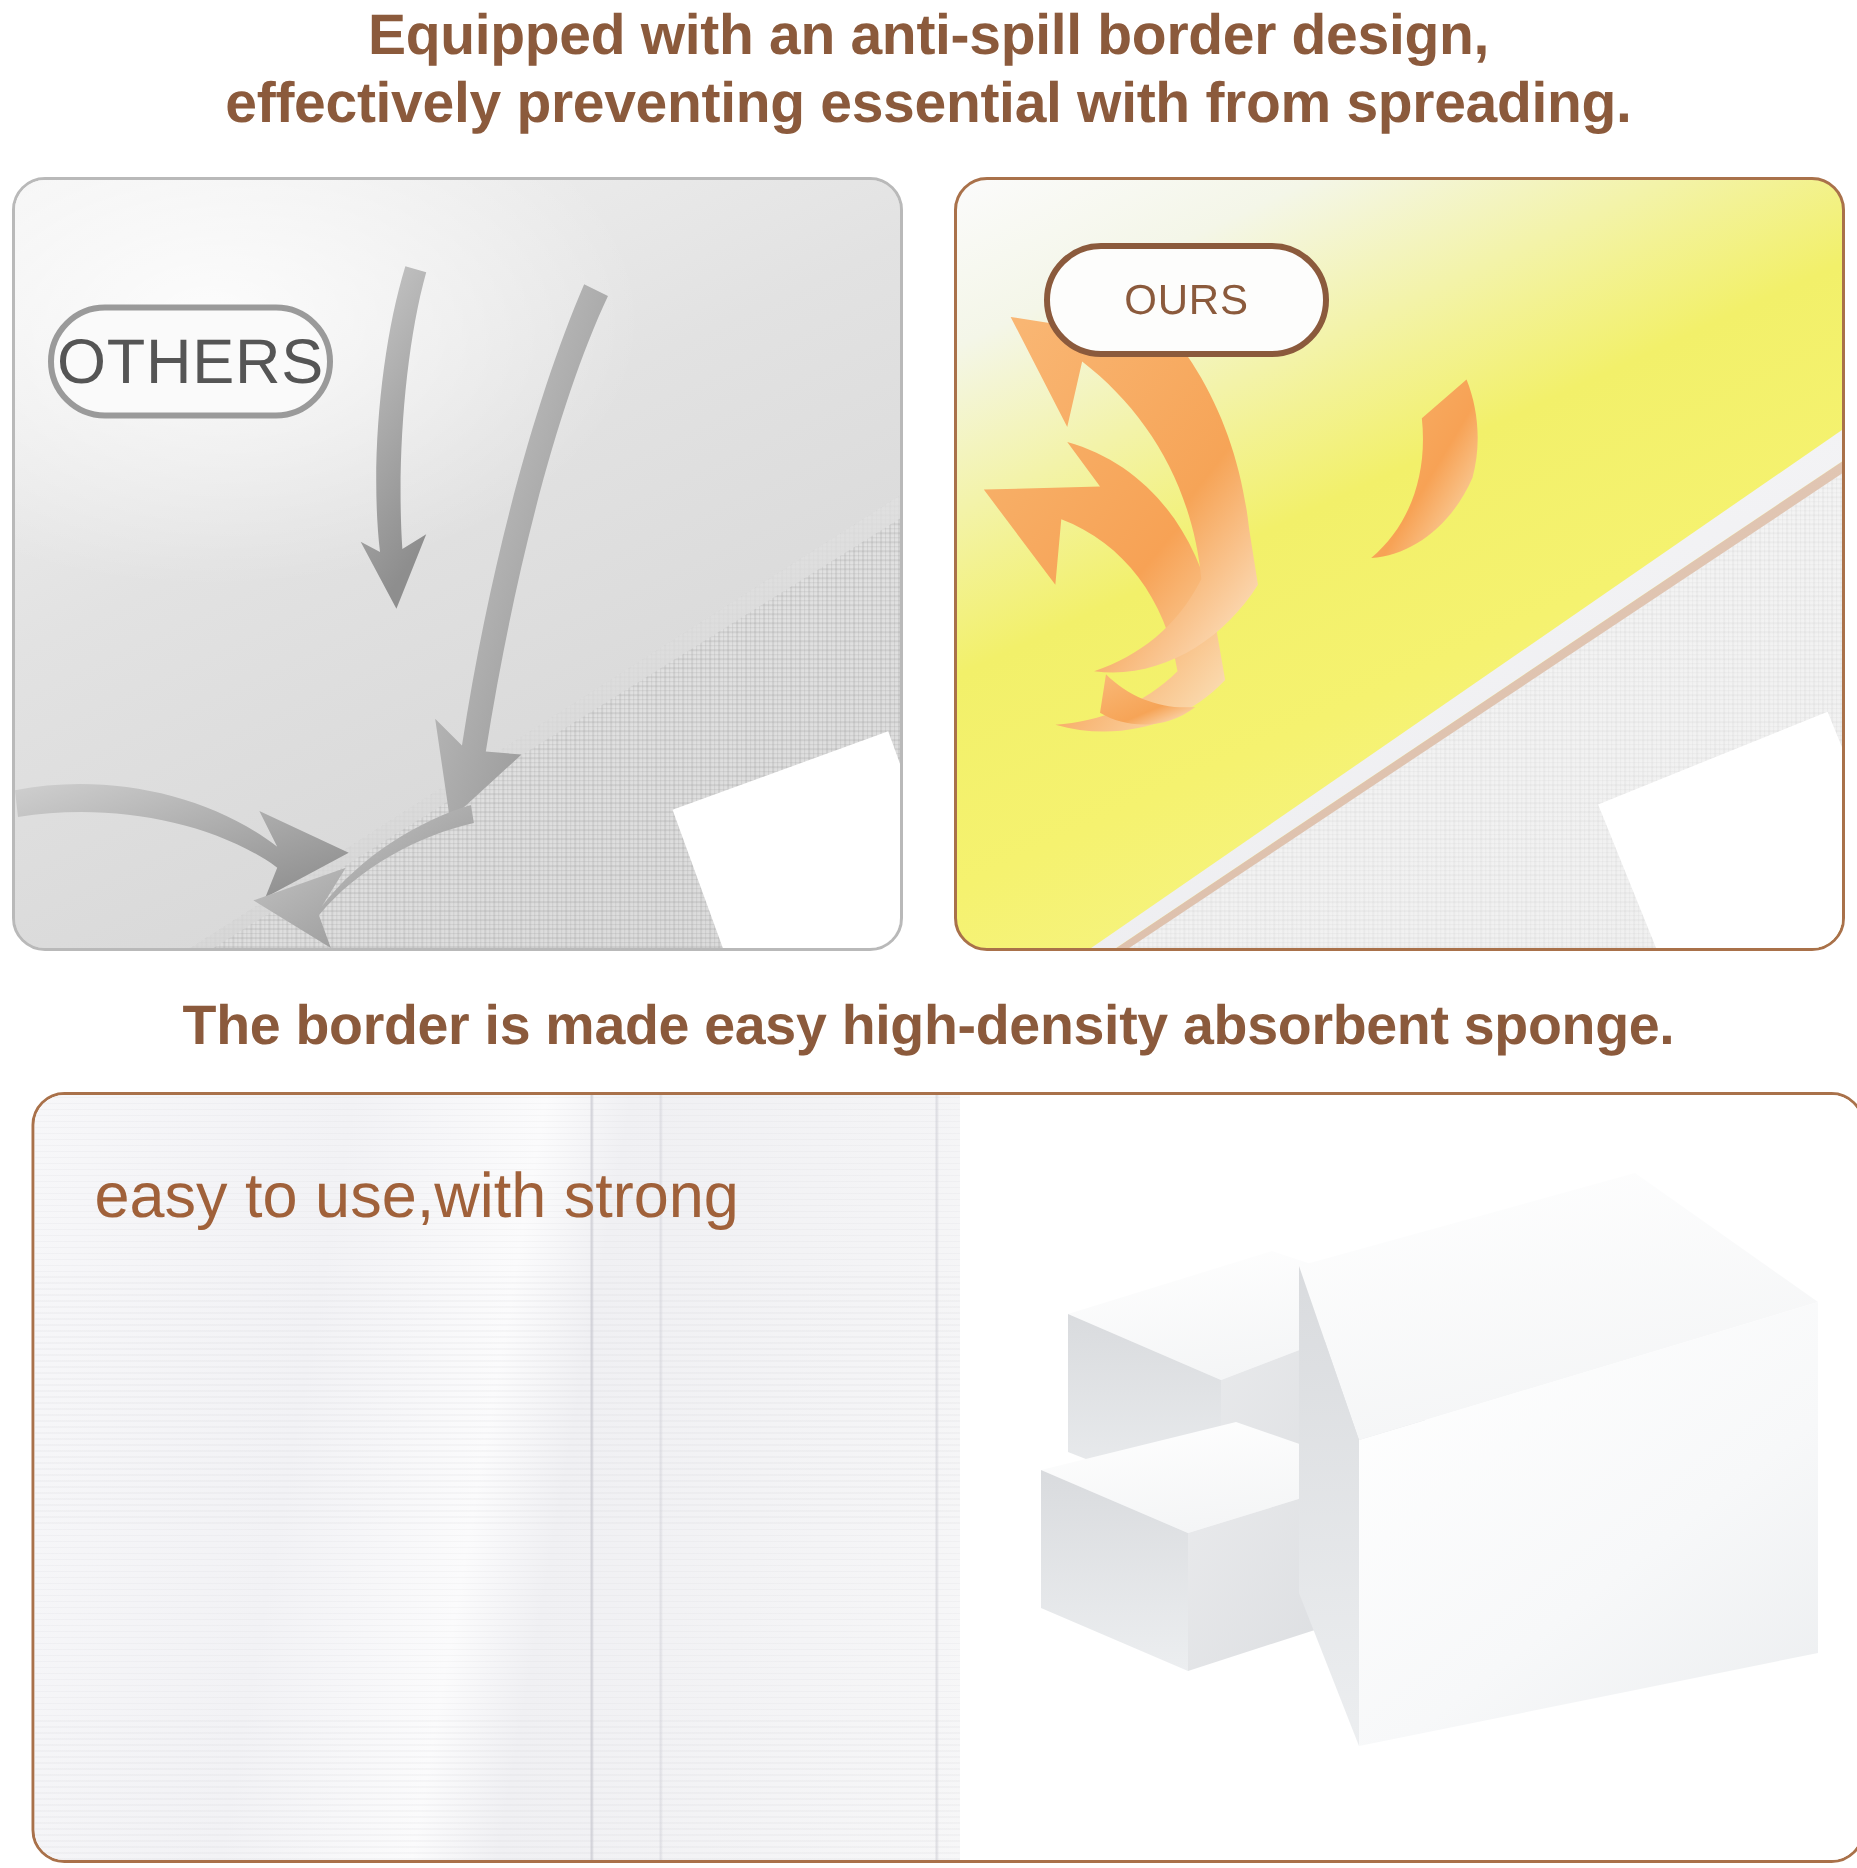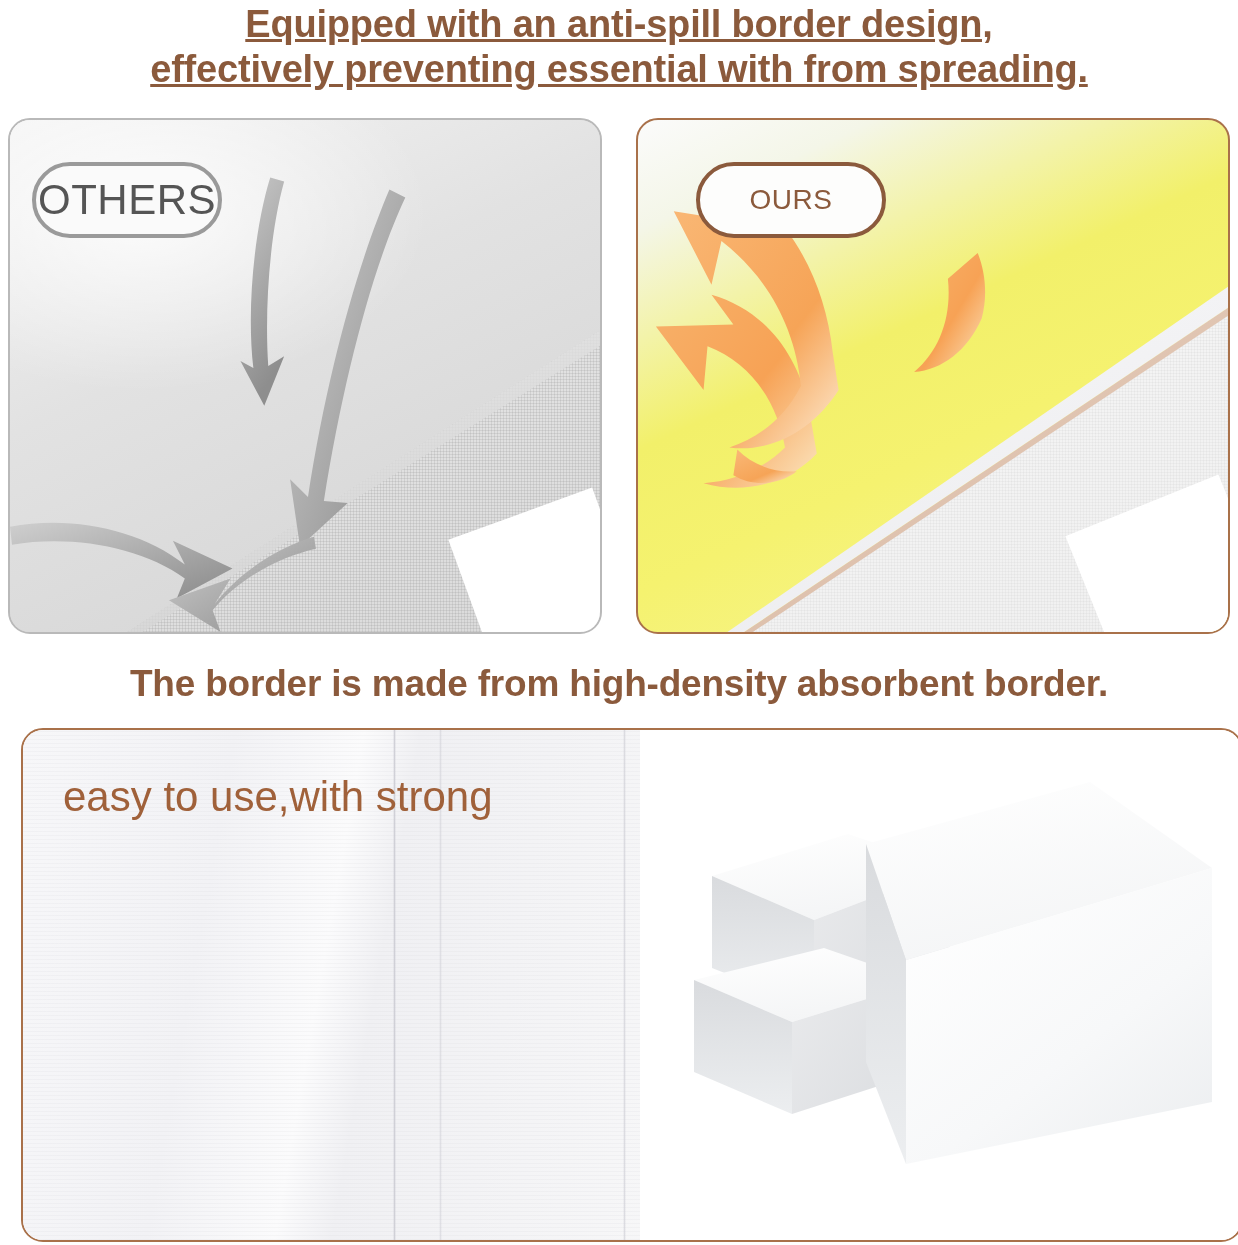--- a/index.html
+++ b/index.html
@@ -21,21 +21,20 @@
     position: absolute;
     left: 0;
     top: 2px;
     width: 1238px;
     text-align: center;
     color: #8B5A3C;
     font-size: 38px;
     font-weight: 700;
     line-height: 45px;
     letter-spacing: -0.2px;
-    text-decoration: underline;
   }
   #headline .hl-line { display: block; white-space: nowrap; }
 
   
   .cmp-panel {
     position: absolute;
     top: 118px;
     height: 516px;
     border-radius: 22px;
     overflow: hidden;
@@ -156,20 +155,21 @@
     z-index: 5;
   }
   #badge-others {
     left: 22px;
     width: 190px;
     height: 76px;
     background: #fafafa;
     border: 4px solid #9a9a9a;
     color: #555555;
     font-size: 42px;
+    margin-top: 41px;
   }
   #badge-ours {
     left: 58px;
     width: 190px;
     height: 76px;
     background: #fdfdfc;
     border: 4px solid #8B5A3C;
     color: #8B5A3C;
     font-size: 28px;
   }
@@ -332,21 +332,21 @@
     <path fill="url(#gOrange1)" d="M312 160 C 316 198, 304 232, 278 254 C 306 252, 332 232, 346 200 C 352 178, 350 154, 342 134 Z"></path>
 
     <path fill="url(#gOrange2)" d="M100 332 C 116 348, 138 356, 160 354 C 142 368, 116 370, 96 358 Z"></path>
   </svg>
 
   <div class="badge" id="badge-ours">
     <span>OURS</span>
   </div>
 </div>
 
-<div id="mid-caption">The border is made from high-density absorbent border.</div>
+<div id="mid-caption">The border is made easy high-density absorbent sponge.</div>
 
 <div id="panel-bottom">
   <div id="bottom-mat">
     <div class="seam" id="seam-a"></div>
     <div class="seam" id="seam-b"></div>
     <div class="seam" id="seam-c"></div>
   </div>
 
   <div id="bottom-text">
     <span>easy to use,with strong</span>

